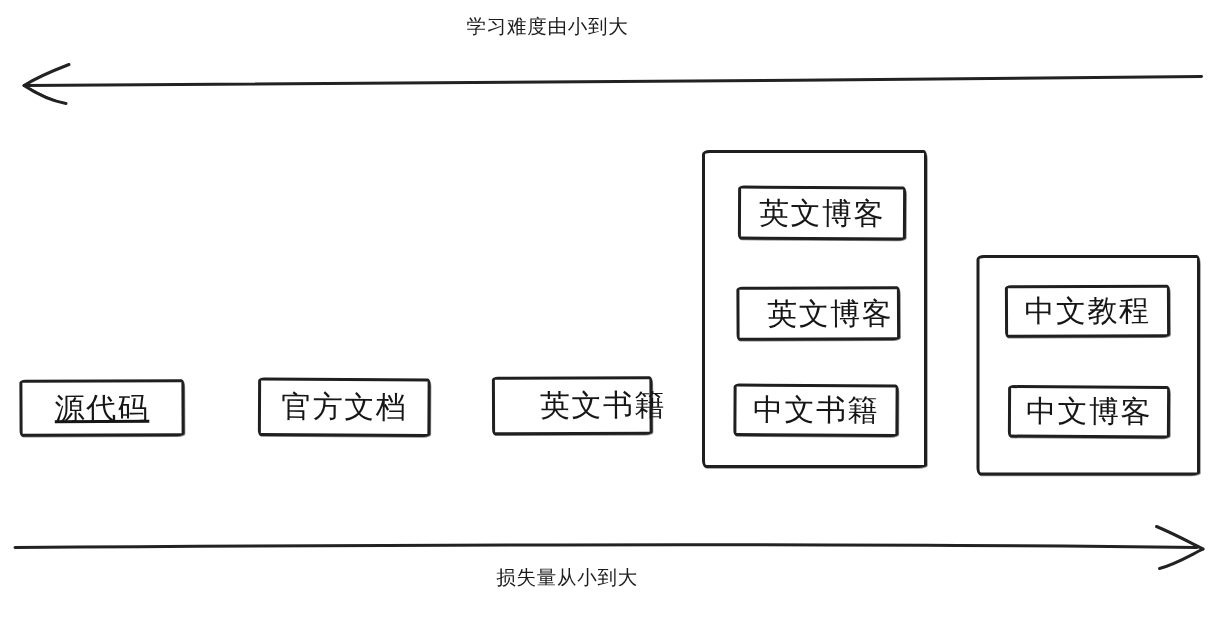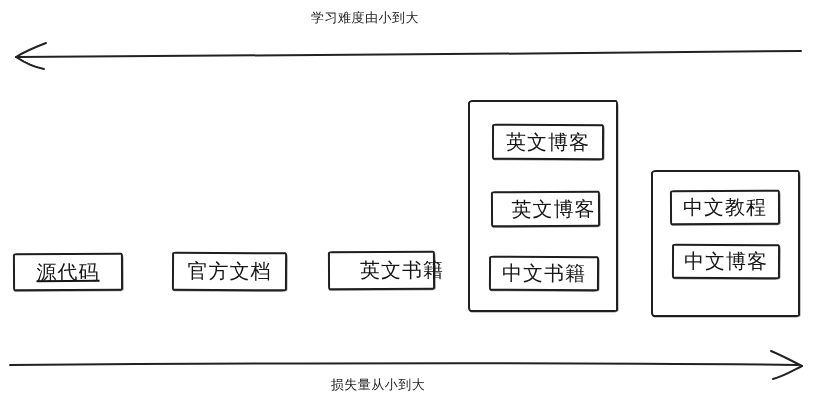--- a/index.html
+++ b/index.html
@@ -66,21 +66,21 @@
     box-sizing: border-box;
   }
   .group-1 { left: 468px; top: 100px; width: 150px; height: 212px; }
   .group-2 { left: 651px; top: 170px; width: 149px; height: 147px; }
 
   .group .node { position: absolute; }
   .g1-i0 { left: 22px; top: 22px;  width: 112px; height: 36px; }
   .g1-i1 { left: 21px; top: 89px;  width: 109px; height: 36px; padding-left: 16px; }
   .g1-i2 { left: 19px; top: 154px; width: 110px; height: 35px; text-align: center; }
   .g2-i0 { left: 17px; top: 18px;  width: 110px; height: 35px; }
-  .g2-i1 { left: 19px; top: 72px;  width: 108px; height: 35px; }
+  .g2-i1 { left: 19px; top: 85px;  width: 108px; height: 35px; }
 </style>
 </head>
 <body>
 
 <div class="canvas">
 
   <svg class="arrow-layer" viewBox="0 0 813 414" xmlns="http://www.w3.org/2000/svg">
 
     <g stroke="#222222" stroke-width="2" fill="none" stroke-linecap="round">
       <path d="M 801 51 C 540 54 260 55 17 57"></path>

